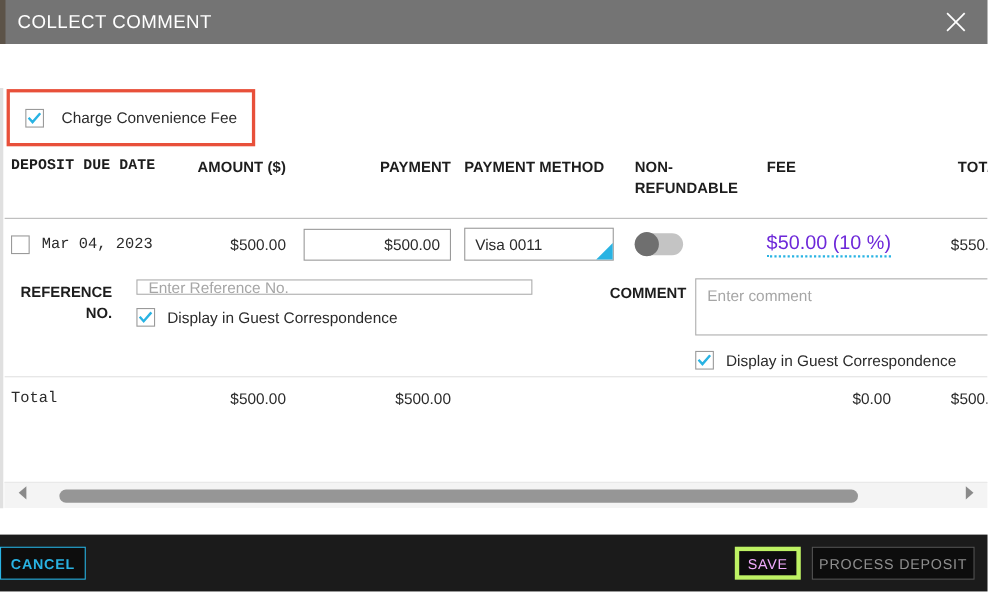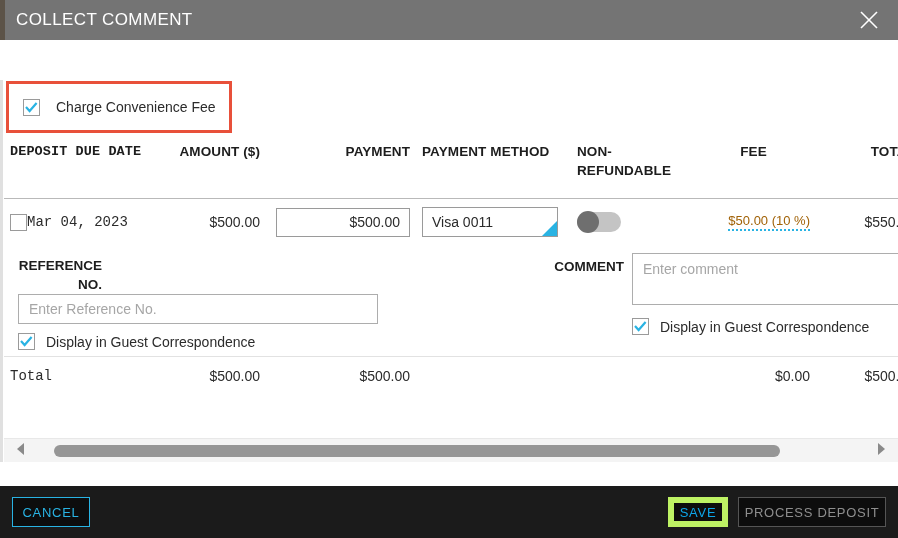--- a/index.html
+++ b/index.html
@@ -100,40 +100,40 @@
     color: #1d1d1d;
     letter-spacing: .1px;
     line-height: 19px;
     padding: 0 6px;
   }
   .c-date   { width: 150px; font-family: Liberation Mono, monospace; }
   .c-amount { width: 112px; text-align: right; }
   .c-collect{ width: 150px; text-align: right; }
   .c-pm     { width: 155px; text-align: left; }
   .c-nr     { width: 120px; text-align: left; }
-  .c-fee    { width: 125px; text-align: center; }
+  .c-fee    { width: 125px; text-align: left; }
   .c-total  { width: 105px; text-align: right; }
   .hr {
     height: 1px; background: #b9b9b9;
     width: 894px;
   }
   .hr-light { height: 1px; background: #e2e2e2; width: 894px; }
   .row {
     display: flex;
     align-items: center;
     height: 46px;
   }
   .td {
     font-size: 14px;
     color: #2b2b2b;
     padding: 0 6px;
     display: flex; align-items: center;
   }
   .td.right { justify-content: flex-end; }
-  .date-cell { }
+  .date-cell { gap: 11px; }
   .inp {
     width: 134px; height: 29px;
     border: 1px solid #9a9a9a;
     background: #ffffff;
     font-size: 14px;
     color: #2b2b2b;
     text-align: right;
     padding: 0 9px;
     font-family: "Liberation Sans", sans-serif;
   }
@@ -160,49 +160,49 @@
     position: relative;
     cursor: pointer;
   }
   .toggle .knob {
     position: absolute; left: 0; top: -1px;
     width: 22px; height: 22px;
     border-radius: 50%;
     background: #6f6f6f;
   }
   .fee-link {
-    color: #a16207;
-    font-size: 13px;
+    color: #6d28d9;
+    font-size: 18px;
     text-decoration: none;
     border-bottom: 2px dotted #29b3e3;
     padding-bottom: 1px;
     cursor: pointer;
     white-space: nowrap;
   }
   
   .detail-row {
     display: flex;
     padding-top: 8px;
     padding-bottom: 6px;
     min-height: 78px;
   }
-  .det-left { width: 500px; display: flex; flex-direction: column; }
+  .det-left { width: 500px; display: flex; }
   .det-label {
     width: 106px;
     text-align: right;
     font-size: 13.5px;
     font-weight: bold;
     color: #1d1d1d;
     line-height: 19px;
     padding-top: 3px;
     padding-right: 8px;
   }
   .det-field { padding-left: 14px; }
   .txt-input {
-    width: 360px; height: 30px;
+    width: 360px; height: 14px;
     border: 1px solid #adadad;
     background: #ffffff;
     font-size: 14px;
     padding: 0 10px;
     color: #2b2b2b;
     font-family: "Liberation Sans", sans-serif;
   }
   .txt-input::placeholder { color: #a6a6a6; }
   .txt-area {
     width: 300px; height: 52px;
@@ -278,29 +278,29 @@
   .btn {
     height: 30px;
     font-size: 13px;
     letter-spacing: .7px;
     display: inline-flex; align-items: center; justify-content: center;
     cursor: pointer;
     background: #0d0d0d;
     font-family: "Liberation Sans", sans-serif;
   }
   .btn-cancel {
-    margin-left: 12px;
     width: 78px;
     border: 1px solid #29b3e3;
     color: #29b3e3;
+    font-weight: bold;
   }
   .btn-save {
     width: 60px;
-    border: 6px solid #bef264;
-    color: #0ea5e9;
+    border: 4px solid #bef264;
+    color: #f0abfc;
     margin-right: 10px;
   }
   .btn-process {
     width: 148px;
     border: 1px solid #555555;
     color: #8e8e8e;
     margin-right: 12px;
     cursor: default;
   }
   .spacer { flex: 1 1 auto; }

